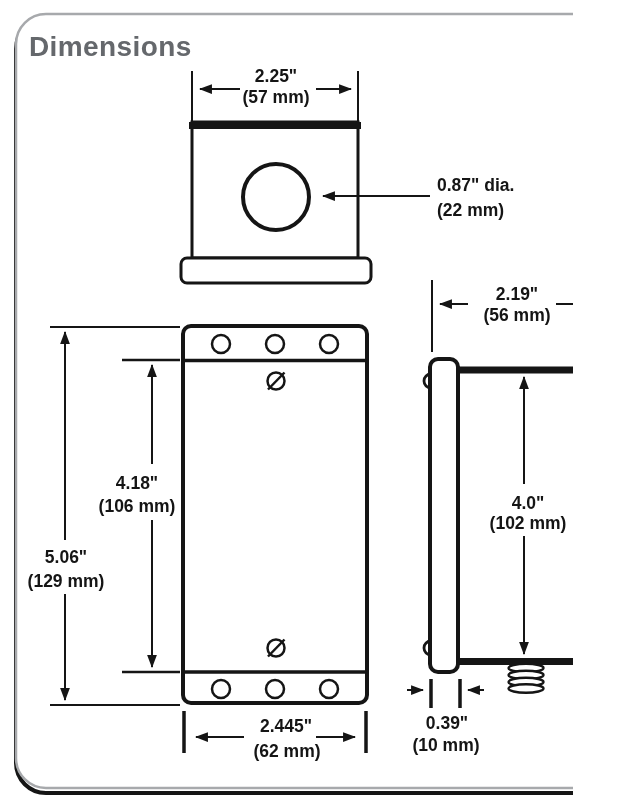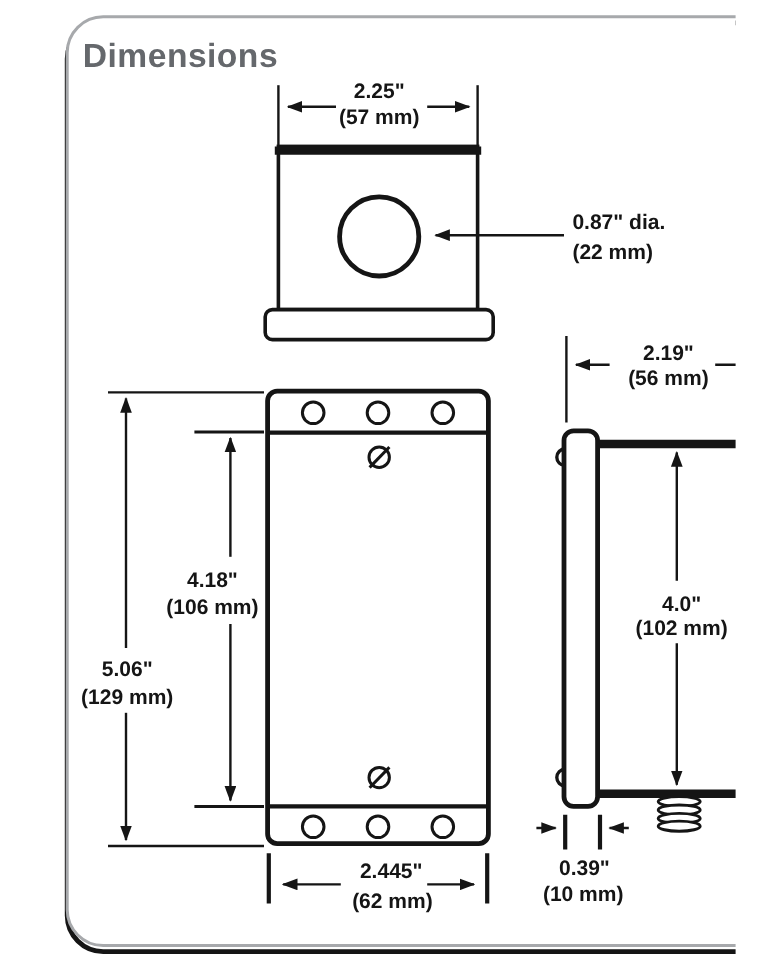--- a/index.html
+++ b/index.html
@@ -1,17 +1,17 @@
 <!DOCTYPE html>
 <html style="--line: #151515; --title: #65686c; --border: #a7a9ac; --shadow: #b4b6b8; --bg: #ffffff;"><head>
 <meta charset="utf-8">
 <style>
   html,body{margin:0;padding:0;background:#fff;}
   #stage{position:relative;width:573px;height:801px;background:var(--bg,#fff);
-         font-family:"Liberation Sans",sans-serif;overflow:hidden;margin-left:40px;}
+         font-family:"Liberation Sans",sans-serif;overflow:hidden;}
   #stage svg{position:absolute;left:0;top:0;display:block;}
   .ln{stroke:var(--line,#151515);fill:none;}
   .fw{stroke:var(--line,#151515);fill:#fff;}
   .solid{fill:var(--line,#151515);stroke:none;}
   .dim-label{font:700 17.5px "Liberation Sans",sans-serif;fill:var(--line,#151515);}
   .title-label{font:700 28px "Liberation Sans",sans-serif;fill:var(--title,#65686c);letter-spacing:.4px;}
 </style>
 </head>
 <body>
 

